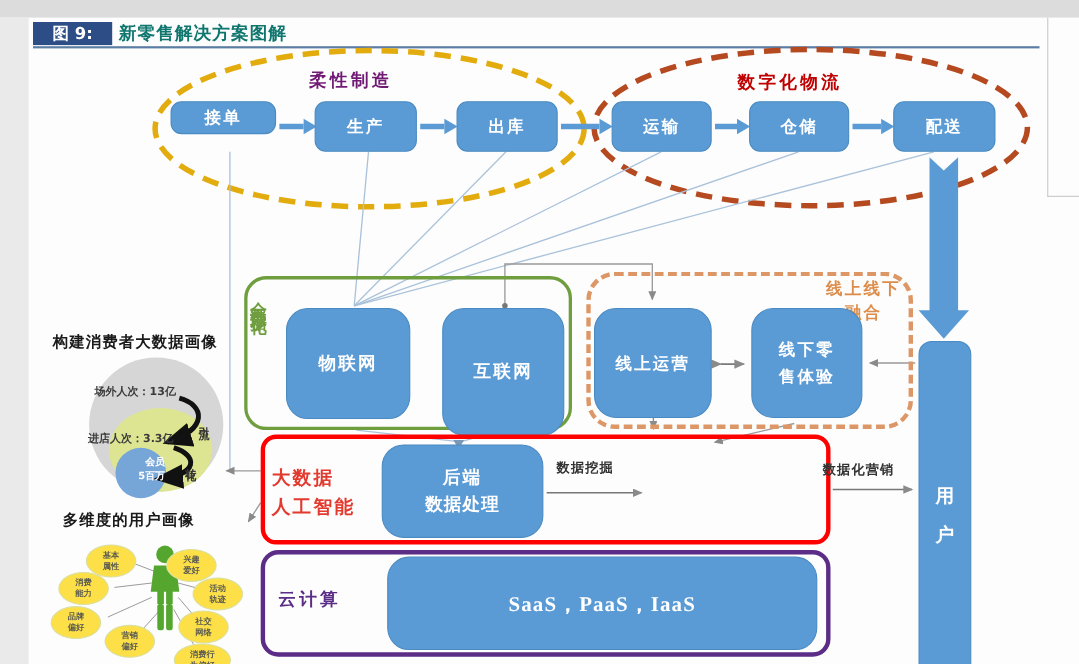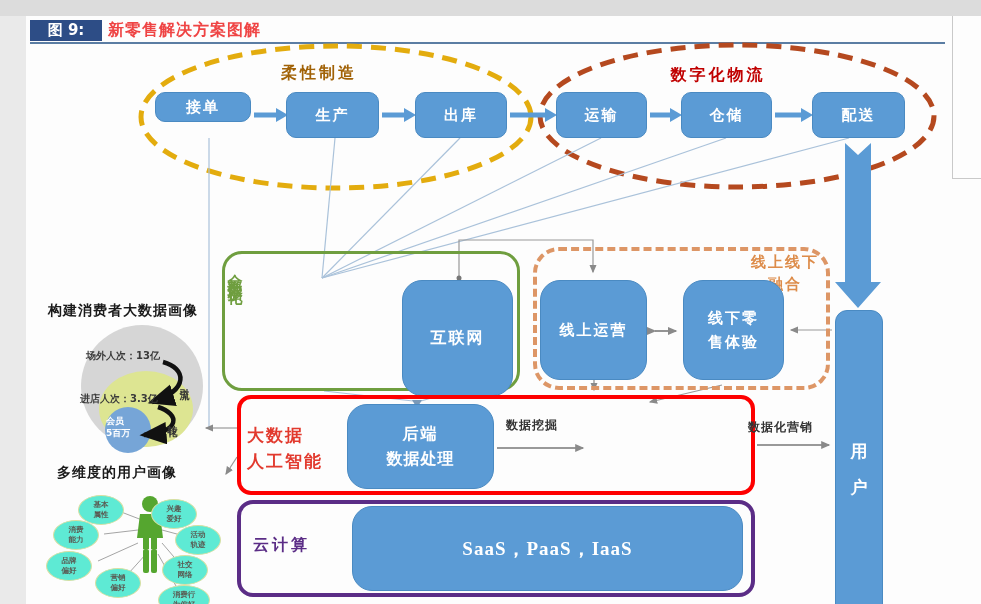--- a/index.html
+++ b/index.html
@@ -12,33 +12,33 @@
   .abs { position:absolute; }
   .gray-strip-left { left:0; top:0; width:26px; height:604px; background:#eaeaea; }
   .gray-strip-bottom { left:0; top:594px; width:660px; height:10px; background:#e8e8e8; }
   .corner-v { left:952px; top:0; width:1px; height:163px; background:#c9c9c9; }
   .corner-h { left:952px; top:162px; width:29px; height:1px; background:#c9c9c9; }
 
   
   .fig-label { left:30px; top:4px; width:72px; height:21px; background:#2d4d86;
     color:#fff; font-weight:bold; font-size:15px; display:flex; align-items:center;
     justify-content:center; }
-  .fig-title { left:108px; top:4px; height:21px; color:#ef4444; font-weight:bold;
+  .fig-title { left:108px; top:4px; height:21px; color:#0f766e; font-weight:bold;
     font-size:16px; letter-spacing:1px; display:flex; align-items:center; }
   .title-rule { left:30px; top:26px; width:915px; height:2px; background:#5b7da3; }
 
   
   .bbox { background:#5b9bd5; border:1px solid #4a8ac2; border-radius:10px;
     color:#fff; font-weight:bold; display:flex; flex-direction:column;
     align-items:center; justify-content:center; text-align:center;
     letter-spacing:2px; }
   .bbox.big { border-radius:20px; }
 
   .ellipse-label { font-weight:bold; font-size:16px; letter-spacing:3px; text-align:center; }
-  .lbl-flex { left:256px; top:47px; width:126px; color:#a16207; }
+  .lbl-flex { left:256px; top:47px; width:126px; color:#701a75; }
   .lbl-logi { left:650px; top:49px; width:136px; color:#c00000; }
 
   .green-frame { left:222px; top:235px; width:298px; height:140px;
     border:3px solid #6f9e3f; border-radius:20px; }
   .green-label { left:225px; top:246px; height:122px; writing-mode:vertical-rl;
     color:#6f9e3f; font-weight:bold; font-size:15px; letter-spacing:4px; }
 
   .orange-frame { left:533px; top:231px; width:297px; height:143px;
     border:4px dashed #dd9666; border-radius:26px; }
   .orange-label { left:740px; top:236px; width:90px; color:#dd8c4a; font-weight:bold;
@@ -61,25 +61,25 @@
 
   .user-box { left:835px; top:294px; width:48px; height:310px; background:#5b9bd5;
     border:1px solid #4a8ac2; border-radius:12px 12px 0 0; color:#fff; font-weight:bold;
     font-size:17px; display:flex; flex-direction:column; align-items:center;
     justify-content:center; line-height:2.1; padding-top:10px; }
 
   
   .ch-header { font-size:14px; font-weight:bold; color:#1a1a1a; letter-spacing:1px; }
   .circ-label { font-size:10px; color:#3a3a3a; font-weight:bold; white-space:nowrap; }
   .inner-label { left:106px; top:400px; width:44px; color:#fff; font-size:9px;
-    font-weight:bold; text-align:left; line-height:1.3; }
+    font-weight:bold; text-align:right; line-height:1.3; }
   .vert-small { writing-mode:vertical-rl; font-size:10px; font-weight:bold; color:#333;
     letter-spacing:2px; }
 
-  .bubble { position:absolute; background:#5eead4; border:1px solid #d9dfa2;
+  .bubble { position:absolute; background:#fde047; border:1px solid #d9dfa2;
     border-radius:50%; display:flex; flex-direction:column; align-items:center;
     justify-content:center; font-size:7.5px; color:#5a5a52; line-height:1.3;
     text-align:center; font-weight:bold; }
 
   .watermark { left:688px; top:594px; width:252px; height:9px; opacity:.55;
     background:repeating-linear-gradient(90deg,#e9cf8d 0 7px,#fdfdfd 7px 12px);
     filter:blur(1.2px); }
 </style>
 </head>
 <body>
@@ -186,20 +186,21 @@
 
   <div class="abs bbox" style="left:155px;top:76px;width:96px;height:30px;font-size:15px">接单</div>
   <div class="abs bbox" style="left:286px;top:76px;width:93px;height:46px;font-size:15px">生产</div>
   <div class="abs bbox" style="left:415px;top:76px;width:92px;height:46px;font-size:15px">出库</div>
   <div class="abs bbox" style="left:556px;top:76px;width:91px;height:46px;font-size:15px">运输</div>
   <div class="abs bbox" style="left:681px;top:76px;width:91px;height:46px;font-size:15px">仓储</div>
   <div class="abs bbox" style="left:812px;top:76px;width:93px;height:46px;font-size:15px">配送</div>
 
   <div class="abs green-frame"></div>
   <div class="abs green-label">全部数据化</div>
+  <div class="abs bbox big" style="left:260px;top:264px;width:113px;height:101px;font-size:16px">物联网</div>
   <div class="abs bbox big" style="left:402px;top:264px;width:111px;height:116px;font-size:16px">互联网</div>
 
   <div class="abs orange-frame"></div>
   <div class="abs orange-label">
     <div>线上线下</div>
     <div>融合</div>
   </div>
   <div class="abs bbox big" style="left:540px;top:264px;width:107px;height:100px;font-size:15px">线上运营</div>
   <div class="abs bbox big" style="left:683px;top:264px;width:101px;height:100px;font-size:15px;line-height:1.6">
     <div>线下零</div>

